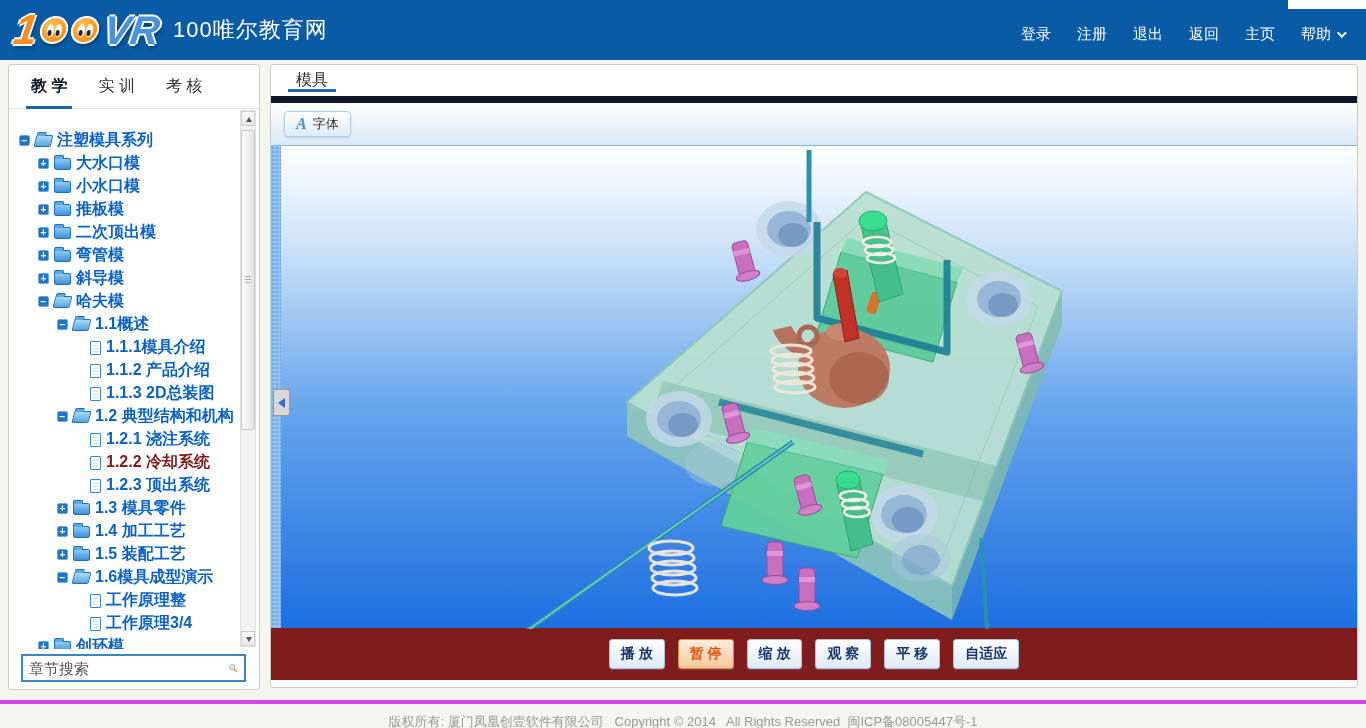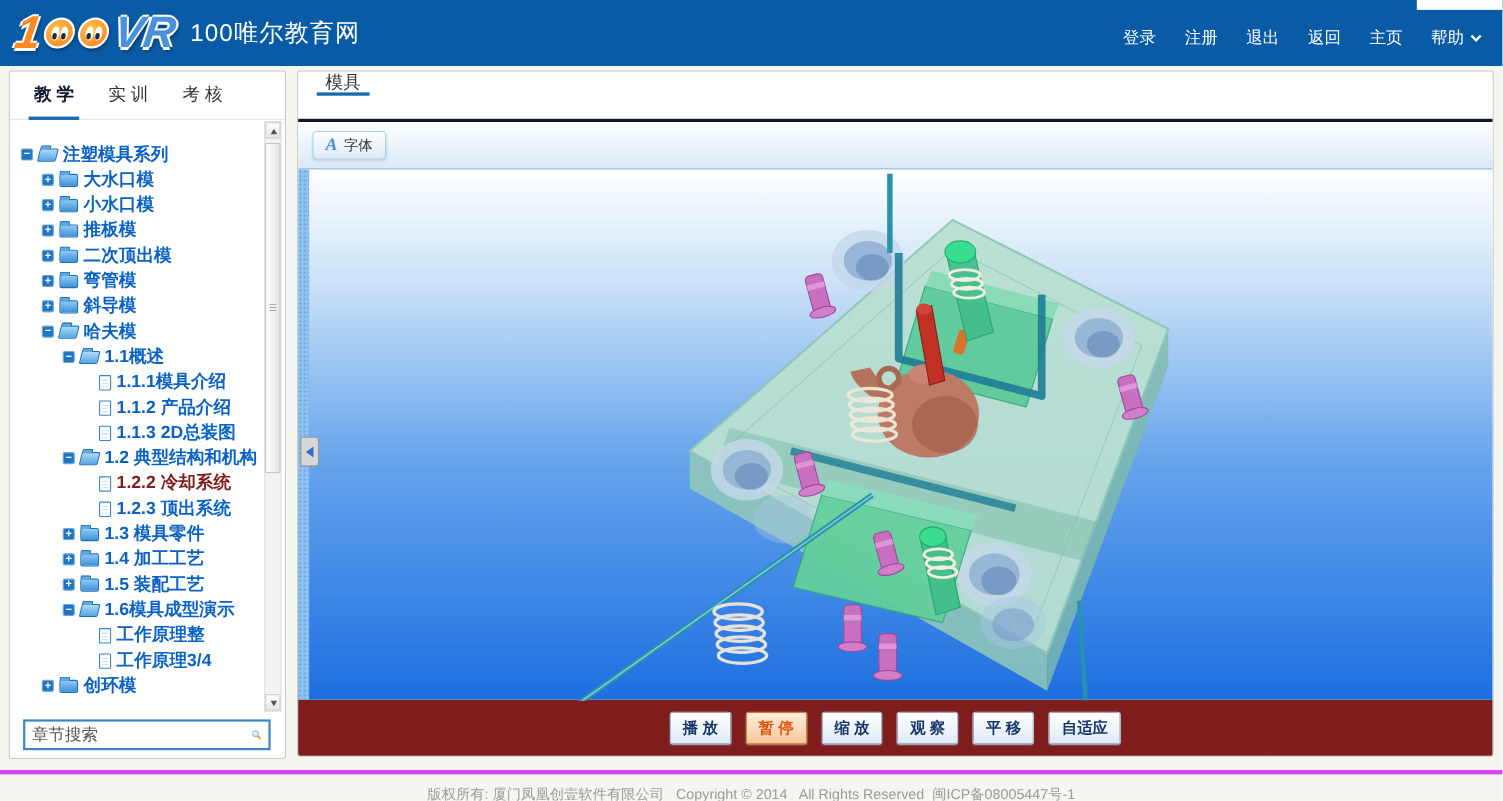--- a/index.html
+++ b/index.html
@@ -58,21 +58,21 @@
         background:repeating-linear-gradient(#a8a8a8 0 1px, transparent 1px 3px); }
   
   .search { position:absolute; left:12px; bottom:7px; width:225px; height:28px; border:2px solid #3a87c8; background:#fff;
         display:flex; align-items:center; padding:0 6px; }
   .search input { border:none; outline:none; flex:1; font-size:15px; color:#444; font-family:inherit; background:transparent; }
   .search input::placeholder { color:#555; opacity:1; }
 
   
   .right-panel { position:absolute; left:270px; top:64px; width:1088px; height:624px; background:#fff;
         border:1px solid #c9cdc9; border-radius:3px; overflow:hidden; }
-  .mtabrow { height:46px; border-bottom:3px solid #0f172a; display:flex; align-items:flex-start; padding-left:25px; }
+  .mtabrow { height:38px; border-bottom:7px solid #0f172a; display:flex; align-items:center; padding-left:25px; }
   .mtab { font-size:16px; color:#333; display:flex; align-items:center; position:relative; cursor:pointer; }
   .mtab::after { content:""; position:absolute; left:-8px; right:-8px; bottom:-1px; height:3px; background:#1668b0; }
   .toolbar { height:42px; background:linear-gradient(#ffffff,#d8e9f6); display:flex; align-items:center; padding-left:13px; }
   .font-btn { display:inline-flex; align-items:center; gap:6px; padding:3px 11px; background:linear-gradient(#feffff,#ddecf8);
         border:1px solid #abcfe8; border-radius:4px; box-shadow:0 1px 2px rgba(150,180,210,.45); font-size:13px; color:#333; cursor:pointer; }
   .font-a { font-family:"Liberation Serif","DejaVu Serif",serif; font-style:italic; font-weight:bold; font-size:16px;
         color:#4a8fd4; text-shadow:1px 1px 0 #d8e8f6; line-height:1; }
   .viewer { position:relative; height:483px; border-top:1px solid #85b7d8;
         background:linear-gradient(180deg,#ffffff 0%,#cfe4f8 20%,#66a4ec 55%,#1d6fe0 100%); }
   .splitter { position:absolute; left:0; top:0; bottom:0; width:10px; background:#8fc2f2;
@@ -186,20 +186,24 @@
           <span class="icon-doc"></span>
           <span class="tlabel">1.1.3 2D总装图</span>
         </div>
         <div class="trow" style="padding-left: 48px;">
           <span class="toggle">−</span>
           <span class="icon-folder open"></span>
           <span class="tlabel">1.2 典型结构和机构</span>
         </div>
         <div class="trow" style="padding-left: 81px;">
           <span class="icon-doc"></span>
+          <span class="tlabel">1.2.1 浇注系统</span>
+        </div>
+        <div class="trow" style="padding-left: 81px;">
+          <span class="icon-doc"></span>
           <span class="tlabel red">1.2.2 冷却系统</span>
         </div>
         <div class="trow" style="padding-left: 81px;">
           <span class="icon-doc"></span>
           <span class="tlabel">1.2.3 顶出系统</span>
         </div>
         <div class="trow" style="padding-left: 48px;">
           <span class="toggle">+</span>
           <span class="icon-folder"></span>
           <span class="tlabel">1.3 模具零件</span>

